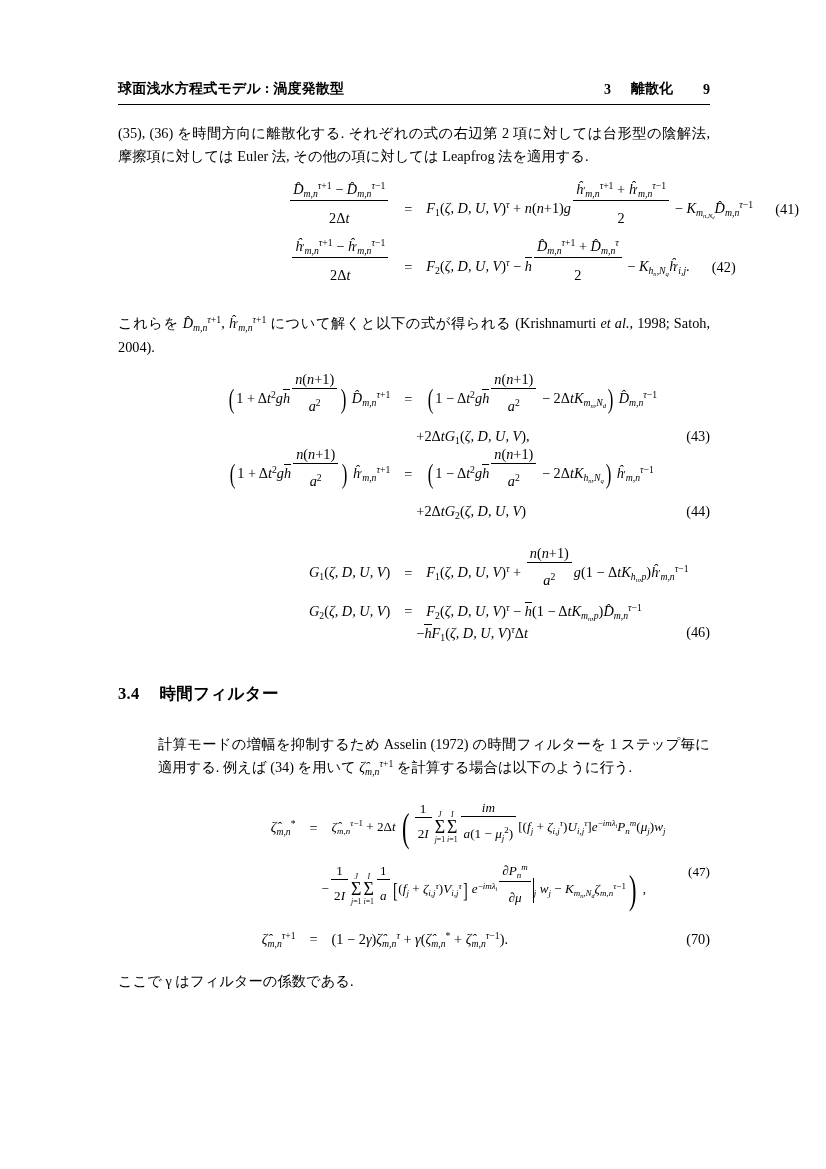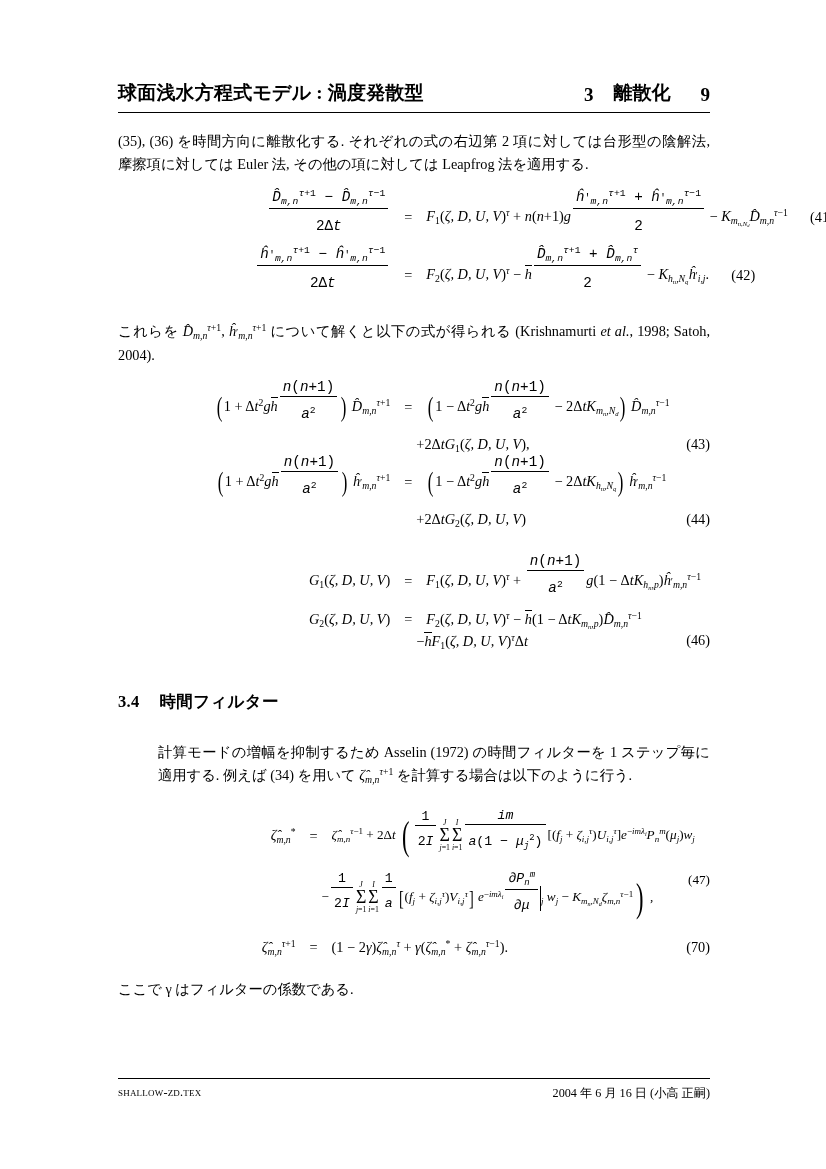--- a/index.html
+++ b/index.html
@@ -23,21 +23,21 @@
     left: 118px;
     top: 80px;
     width: 592px;
   }
   
   .header {
     position: relative;
     display: flex;
     align-items: flex-end;
     justify-content: space-between;
-    font-size: 19px;
+    font-size: 14px;
     padding-bottom: 6px;
     border-bottom: 1px solid #000;
   }
   .header-left { font-weight: bold; letter-spacing: .2px; }
   .header-right { display: flex; align-items: flex-end; gap: 20px; font-weight: bold; }
   .header-right .sec-num { }
   .header-right .sec-title { }
   .header-right .pg { margin-left: 10px; }
   
   p.body {
@@ -87,21 +87,20 @@
   .eq-cont .eq-tag { flex: 0 0 46px; text-align: right; }
   
   .frac {
     display: inline-flex;
     flex-direction: column;
     vertical-align: middle;
     text-align: center;
     margin: 0 2px;
     position: relative;
     top: -0.15em;
-    font-family: Liberation Mono, monospace;
   }
   .frac .num { padding: 0 3px; line-height: 1.22; }
   .frac .den { padding: 8px 3px; border-top: 1px solid #000; line-height: 1.28; }
   .it { font-style: italic; }
   sub, sup { font-size: 0.68em; }
   sub { vertical-align: -0.32em; }
   sup { vertical-align: 0.52em; }
   .ovl { border-top: 1px solid #000; display:inline-block; line-height:1.05; padding-top:1px;}
   .paren-big {
     display: inline-block;
@@ -388,18 +387,14 @@
         </div>
         <div class="eq-tag">(70)</div>
       </div>
 
     </div>
 
     <p class="body" style="margin-top:20px;">ここで γ はフィルターの係数である.</p>
 
   </div>
 
-  <div class="footer">
-    <div class="left">shallow-zd.tex</div>
-    <div class="right">2004 年 6 月 16 日 (小高 正嗣)</div>
-  </div>
 
 </div>
 
 </body></html>

